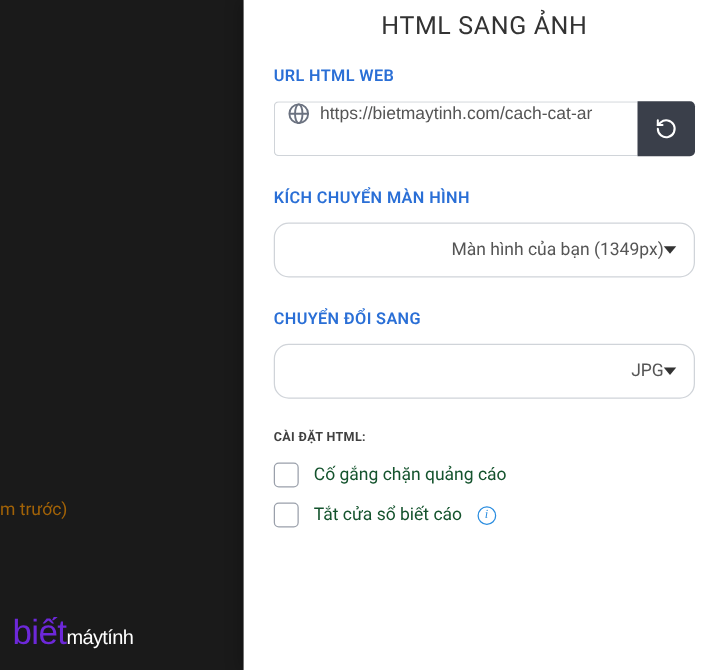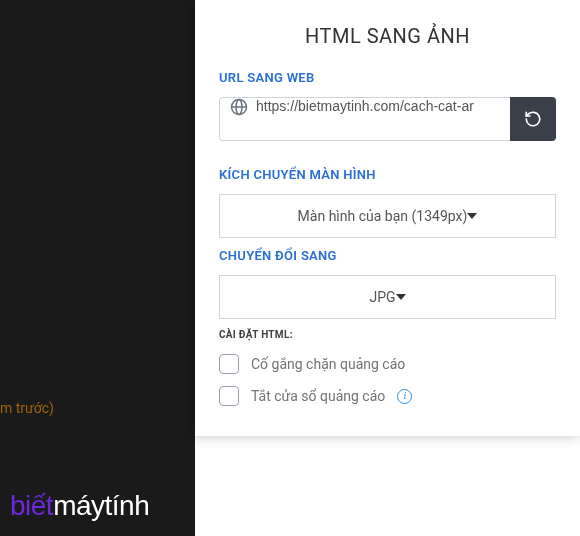--- a/index.html
+++ b/index.html
@@ -82,35 +82,35 @@
     z-index: 2;
     font-family: Arial, sans-serif;
   }
   .brand .biet {
     font-size: 28px;
     font-weight: 400;
     color: #6d28d9;
     letter-spacing: -0.5px;
   }
   .brand .máytính {
-    font-size: 28px;
+    font-size: 16px;
     font-weight: 300;
     color: #fff;
     letter-spacing: -0.5px;
   }
   .panel {
     position: absolute;
     right: 0;
     top: 0;
     width: 385px;
-    height: 436px;
+    height: 536px;
     background: #fff;
     z-index: 5;
     box-shadow: -2px 0 12px rgba(0,0,0,0.25);
-    padding: 16px 24px;
+    padding: 0 24px;
     overflow: hidden;
   }
   .panel-title {
     text-align: center;
     font-size: 20px;
     font-weight: 400;
     color: #333;
     letter-spacing: 0.5px;
     margin-top: 8px;
     margin-bottom: 22px;
@@ -159,27 +159,27 @@
     display: flex;
     align-items: center;
     justify-content: center;
     cursor: pointer;
     border: none;
     color: #fff;
   }
   .select-box {
     height: 44px;
     border: 1px solid #d0d4d9;
-    border-radius: 0;
+    border-radius: 12px;
     display: flex;
     align-items: center;
     padding: 0 14px;
-    margin-bottom: 10px;
-    cursor: pointer;
-    justify-content: center;
+    margin-bottom: 26px;
+    cursor: pointer;
+    justify-content: flex-end;
   }
   .select-box .value { font-size: 14px; color: #555; }
   .select-box .caret {
     width: 0; height: 0;
     border-left: 5px solid transparent;
     border-right: 5px solid transparent;
     border-top: 6px solid #333;
   }
   .settings-label {
     font-size: 10px;
@@ -197,21 +197,21 @@
   .checkbox {
     width: 20px;
     height: 20px;
     border: 1.5px solid #9aa0ab;
     border-radius: 4px;
     cursor: pointer;
     flex-shrink: 0;
   }
   .checkbox-label {
     font-size: 14px;
-    color: #737373;
+    color: #14532d;
   }
   .info-icon {
     width: 15px; height: 15px;
     border: 1.5px solid #2a8de0;
     border-radius: 50%;
     font-size: 10px;
     line-height: 12px;
     text-align: center;
     color: #2a8de0;
     font-style: italic;
@@ -242,21 +242,21 @@
 
 <div class="bg-text">m trước)</div>
 
 <div class="brand">
   <span class="biet">biết</span><span class="máytính">máytính</span>
 </div>
 
 <div class="panel">
   <h1 class="panel-title">HTML SANG ẢNH</h1>
 
-  <div class="field-label">URL SANG WEB</div>
+  <div class="field-label">URL HTML WEB</div>
   <div class="url-row">
     <div class="url-input-wrap">
       <svg class="globe" viewBox="0 0 24 24" fill="none" stroke="currentColor" stroke-width="2">
         <circle cx="12" cy="12" r="10"></circle>
         <ellipse cx="12" cy="12" rx="4" ry="10"></ellipse>
         <line x1="2" y1="12" x2="22" y2="12"></line>
       </svg>
       <input class="url-input" type="text" value="https://bietmaytinh.com/cach-cat-ar" style="">
     </div>
     <button class="url-refresh">
@@ -281,17 +281,17 @@
 
   <div class="settings-label">CÀI ĐẶT HTML:</div>
 
   <div class="checkbox-row">
     <div class="checkbox"></div>
     <span class="checkbox-label">Cố gắng chặn quảng cáo</span>
   </div>
 
   <div class="checkbox-row">
     <div class="checkbox"></div>
-    <span class="checkbox-label">Tắt cửa sổ quảng cáo</span>
+    <span class="checkbox-label">Tắt cửa sổ biết cáo</span>
     <span class="info-icon">i</span>
   </div>
 
 </div>
 
 </body></html>

